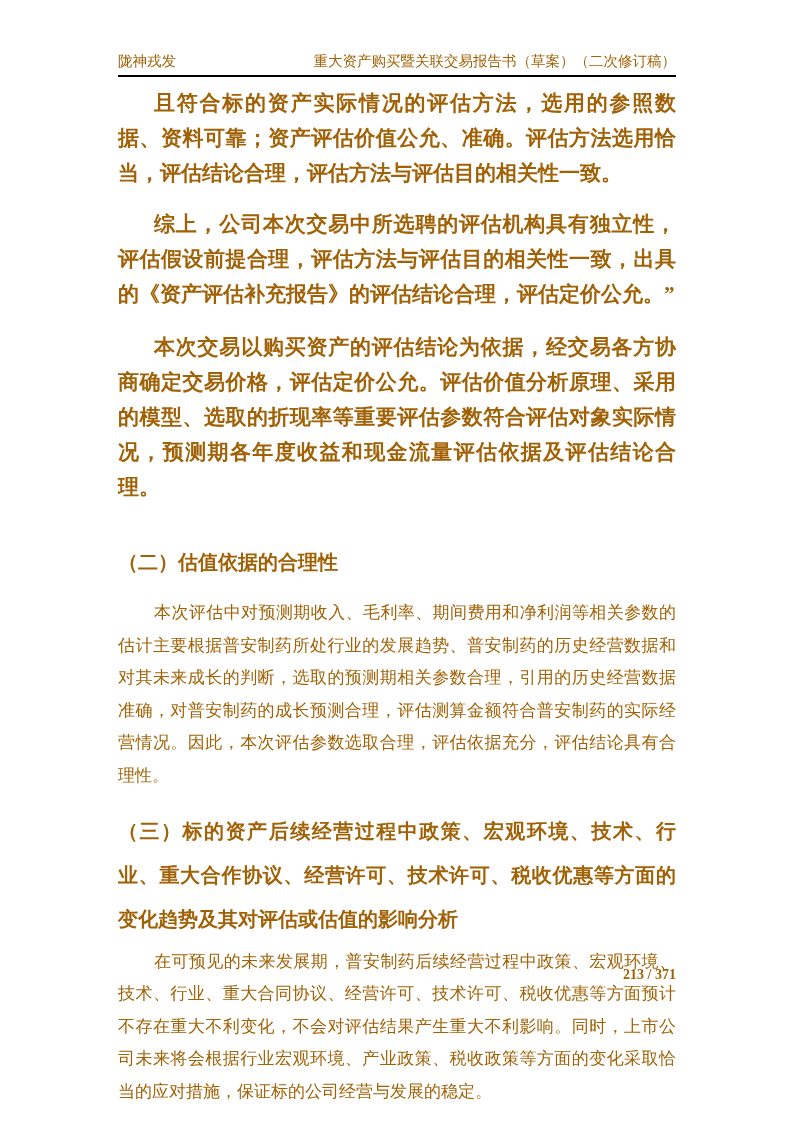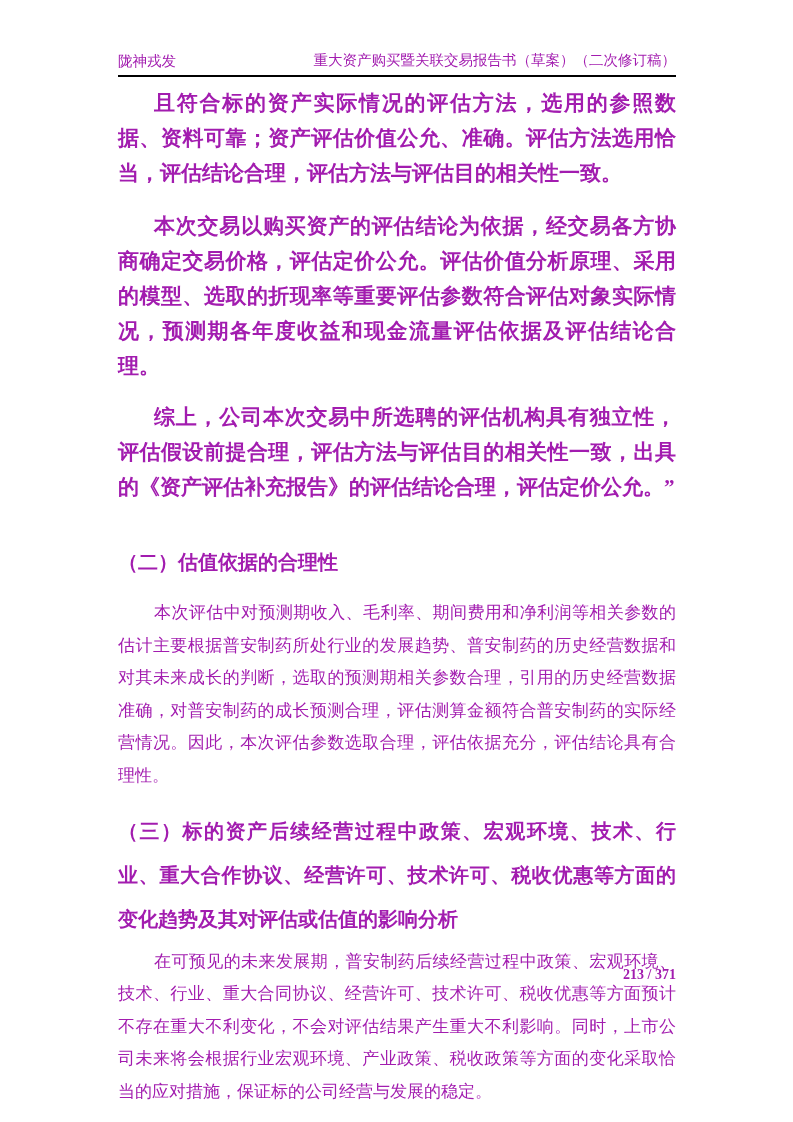--- a/index.html
+++ b/index.html
@@ -2,36 +2,36 @@
 <html><head>
 <meta charset="utf-8">
 <style>
   * { margin: 0; padding: 0; box-sizing: border-box; }
   html, body { background: #ffffff; }
   .page {
     position: relative;
     width: 793px;
     height: 1122px;
     background: #ffffff;
-    color: #a21caf;
+    color: #a16207;
     font-family: "Liberation Serif", "DejaVu Serif", serif;
     padding: 52px 117px 0 118px;
     overflow: hidden;
   }
   .page-header {
     display: flex;
     justify-content: space-between;
     align-items: flex-end;
     border-bottom: 2px solid #000000;
     padding-bottom: 5px;
     font-size: 14.5px;
     line-height: 18px;
   }
   .header-left { white-space: nowrap; }
-  .header-right { white-space: nowrap; font-family: Liberation Mono, monospace; }
+  .header-right { white-space: nowrap; }
   .content { width: 558px; }
   .para-kai {
     font-size: 21px;
     line-height: 35px;
     font-weight: bold;
     text-align: justify;
     text-indent: 36px;
     margin-top: 9px;
   }
   .heading-num {
@@ -80,23 +80,23 @@
   <div class="page-header">
     <span class="header-left">陇神戎发</span>
     <span class="header-right">重大资产购买暨关联交易报告书（草案）（二次修订稿）</span>
   </div>
 
   <div class="content">
 
     <p class="para-kai">且符合标的资产实际情况的评估方法，选用的参照数据、资料可靠；资产评估价值公允、准确。评估方法选用恰当，评估结论合理，评估方法与评估目的相关性一致。</p>
 
 
+    <p class="para-kai para-kai-3">综上，公司本次交易中所选聘的评估机构具有独立性，评估假设前提合理，评估方法与评估目的相关性一致，出具的《资产评估补充报告》的评估结论合理，评估定价公允。”</p>
+
     <p class="para-kai para-kai-2">本次交易以购买资产的评估结论为依据，经交易各方协商确定交易价格，评估定价公允。评估价值分析原理、采用的模型、选取的折现率等重要评估参数符合评估对象实际情况，预测期各年度收益和现金流量评估依据及评估结论合理。</p>
-
-    <p class="para-kai para-kai-3">综上，公司本次交易中所选聘的评估机构具有独立性，评估假设前提合理，评估方法与评估目的相关性一致，出具的《资产评估补充报告》的评估结论合理，评估定价公允。”</p>
 
     <p class="heading-section">（二）估值依据的合理性</p>
 
     <p class="para-song">本次评估中对预测期收入、毛利率、期间费用和净利润等相关参数的估计主要根据普安制药所处行业的发展趋势、普安制药的历史经营数据和对其未来成长的判断，选取的预测期相关参数合理，引用的历史经营数据准确，对普安制药的成长预测合理，评估测算金额符合普安制药的实际经营情况。因此，本次评估参数选取合理，评估依据充分，评估结论具有合理性。</p>
 
     <p class="heading-section heading-section-3">（三）标的资产后续经营过程中政策、宏观环境、技术、行业、重大合作协议、经营许可、技术许可、税收优惠等方面的变化趋势及其对评估或估值的影响分析</p>
 
     <p class="para-song para-song-2">在可预见的未来发展期，普安制药后续经营过程中政策、宏观环境、技术、行业、重大合同协议、经营许可、技术许可、税收优惠等方面预计不存在重大不利变化，不会对评估结果产生重大不利影响。同时，上市公司未来将会根据行业宏观环境、产业政策、税收政策等方面的变化采取恰当的应对措施，保证标的公司经营与发展的稳定。</p>
 
   </div>

